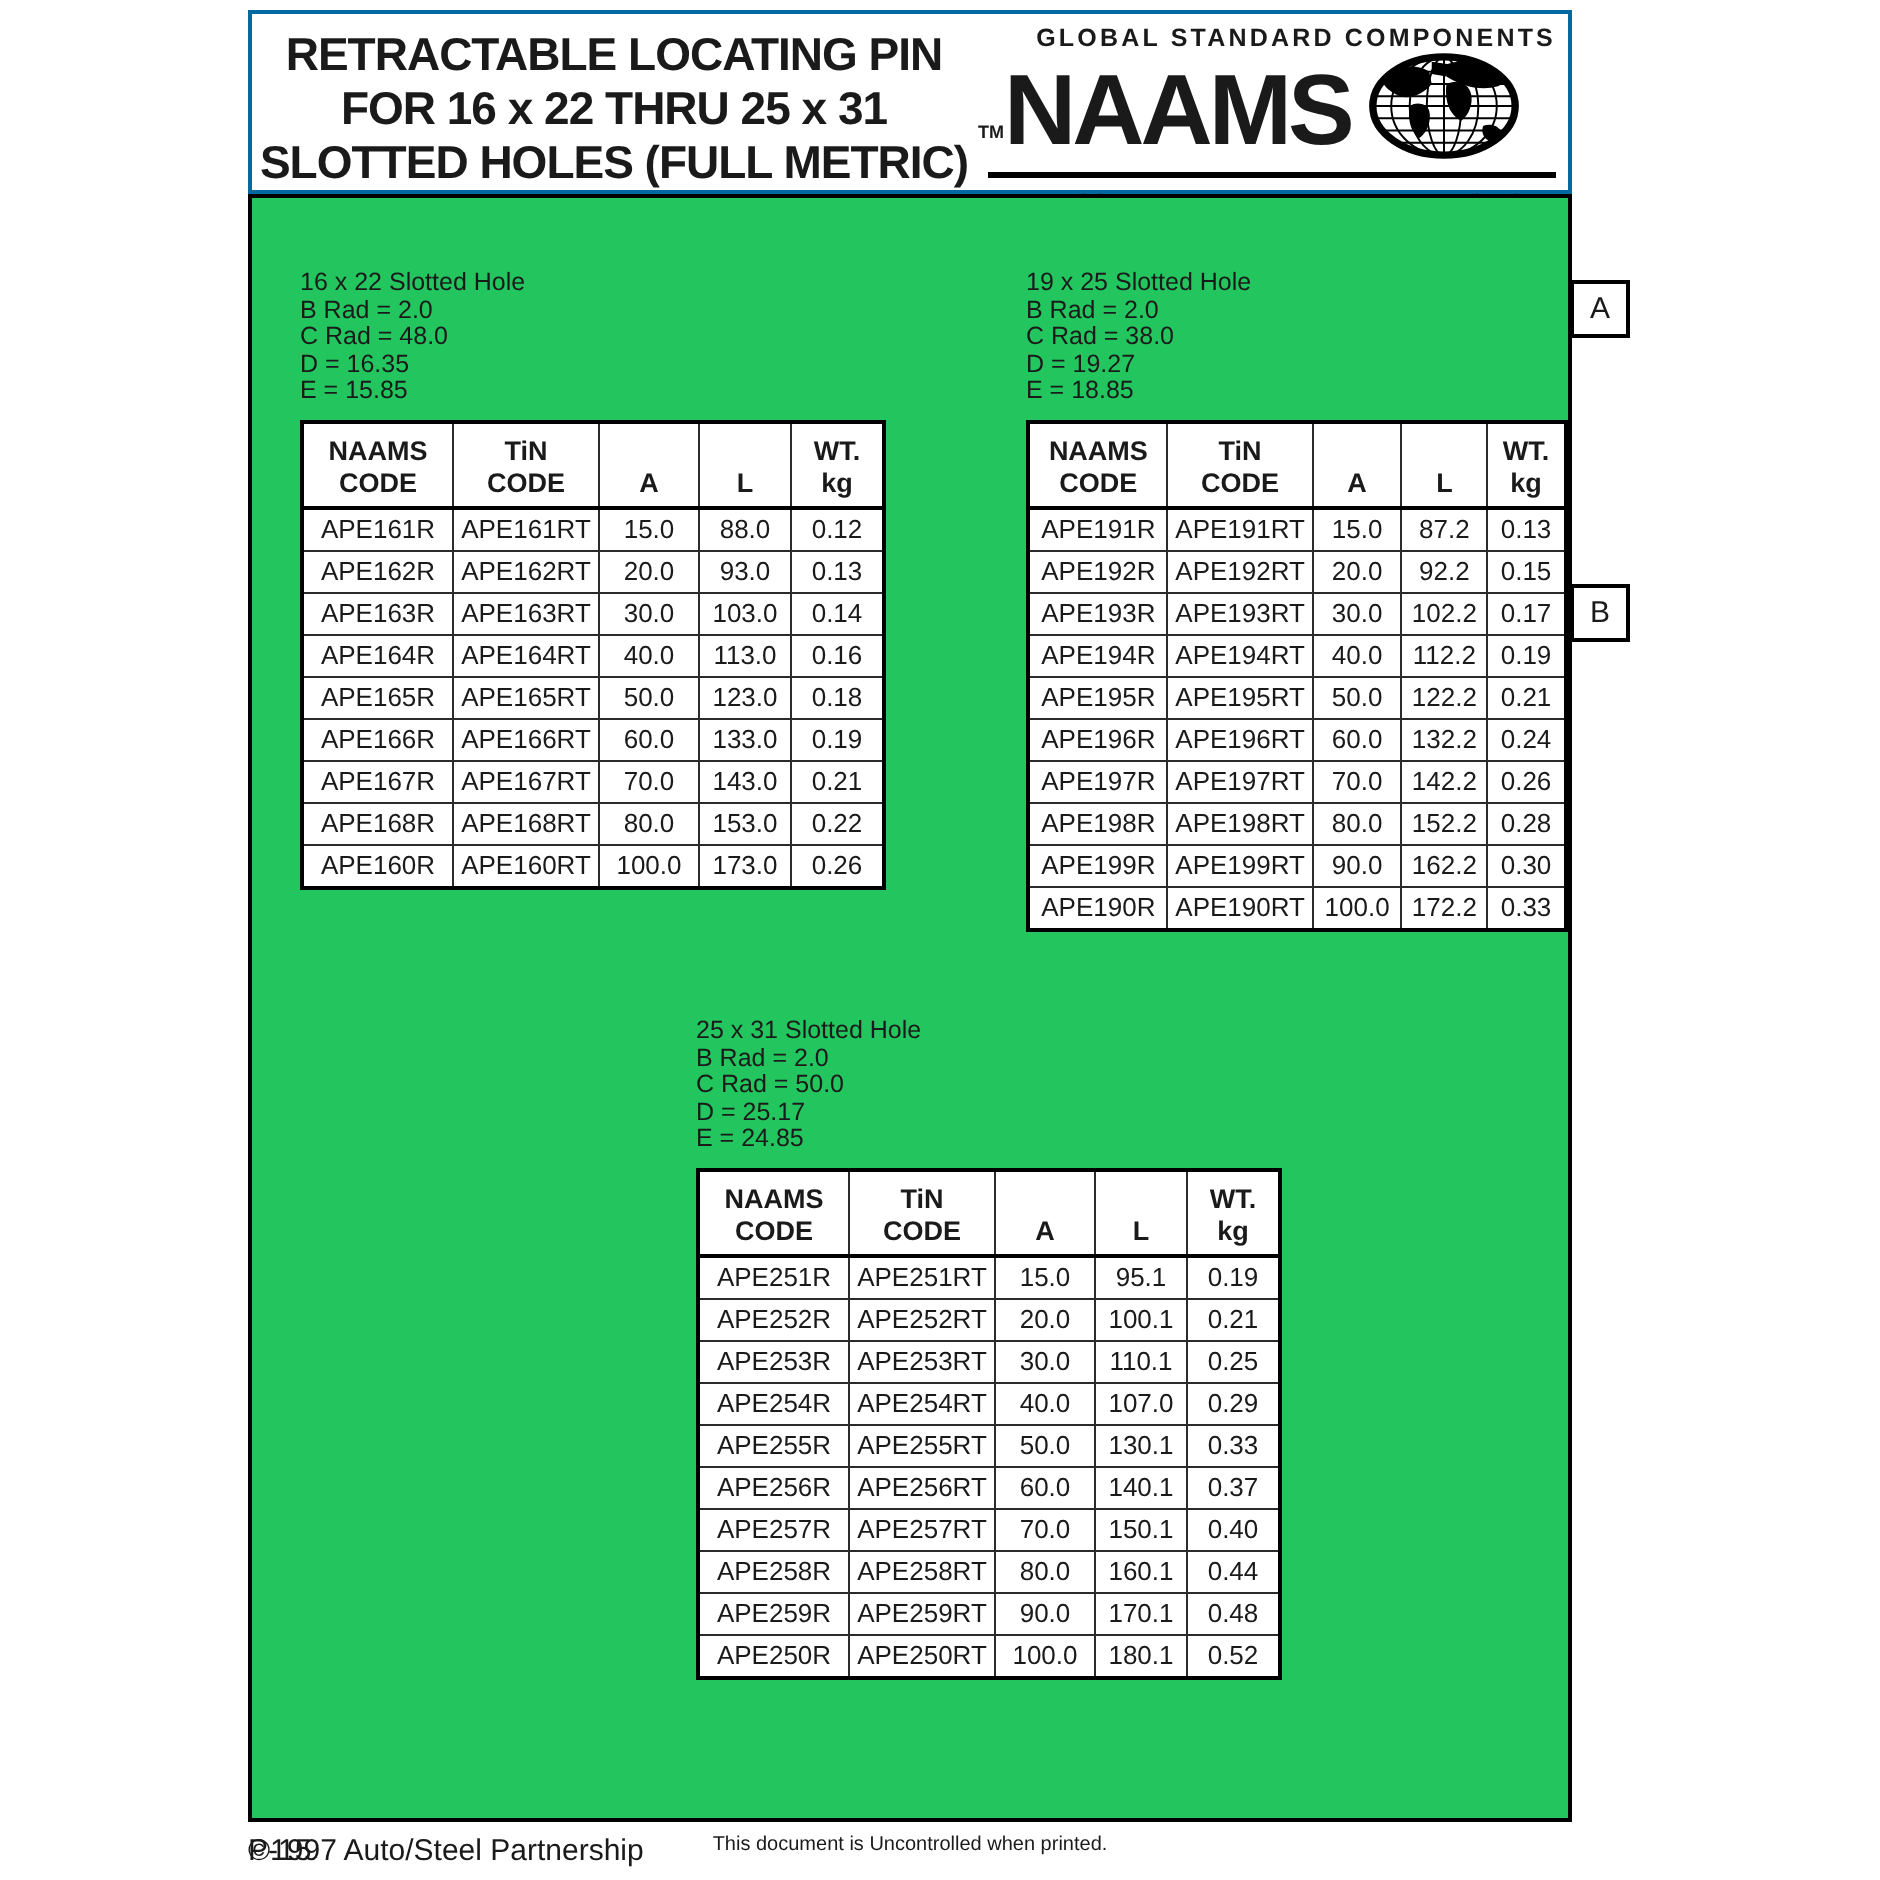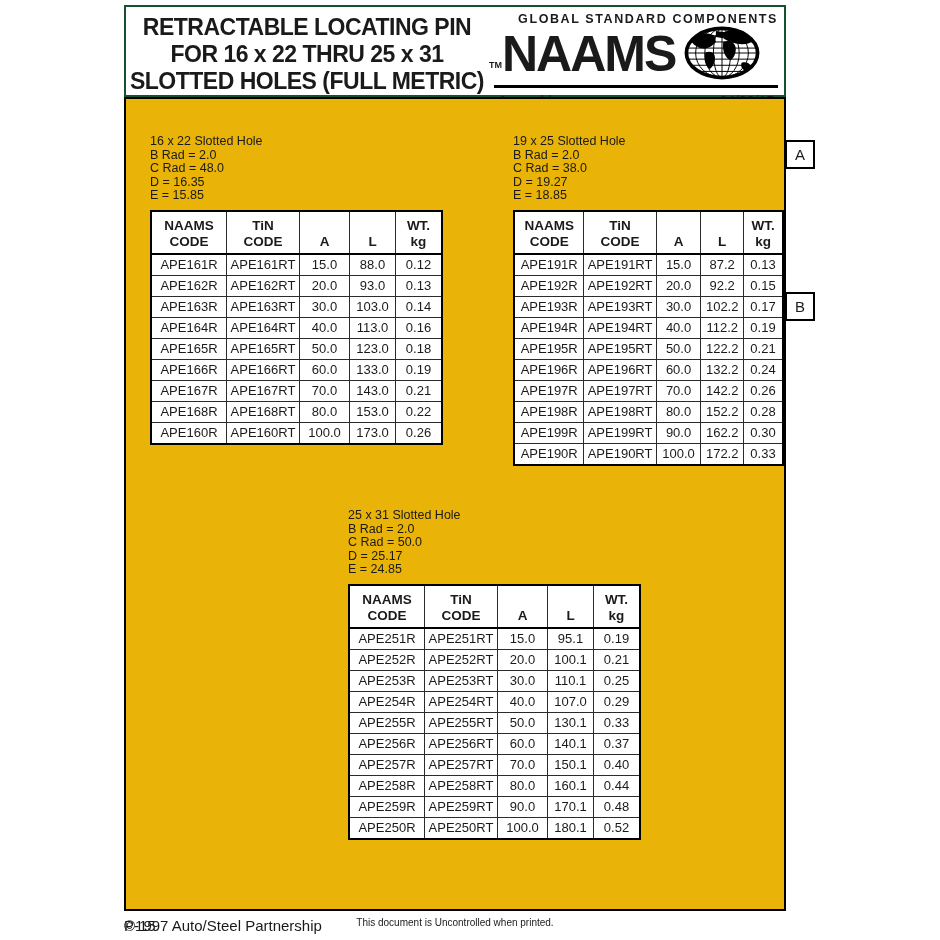--- a/index.html
+++ b/index.html
@@ -3,21 +3,21 @@
 <meta charset="utf-8">
 <style>
   html,body{margin:0;padding:0;}
   body{
     width:940px;height:940px;position:relative;background:#ffffff;
     font-family:"Liberation Sans","DejaVu Sans",sans-serif;color:#1a1a1a;
     overflow:hidden;
   }
   .header-box{
     position:absolute;left:124px;top:5px;width:658px;height:88px;
-    border:2px solid #14532d;background:#fff;display:flex;
+    border:2px solid #0369a1;background:#fff;display:flex;
   }
   .title-block{
     width:362px;padding-top:7px;text-align:center;
     font-weight:bold;font-size:23px;line-height:27px;letter-spacing:-0.5px;
   }
   .brand-block{flex:1;padding:5px 6px 0 0;position:relative;}
   .brand-tagline{
     font-weight:bold;font-size:12.5px;letter-spacing:1.6px;
     text-align:right;padding-left:8px;white-space:nowrap;
   }
@@ -28,21 +28,21 @@
     font-stretch:condensed;
   }
   .brand-globe{margin-left:4px;margin-top:2px;}
   .brand-rule{height:3px;background:#000;margin:1px 0 0 6px;}
   .brand-sub{
     display:flex;justify-content:space-between;align-items:center;
     font-size:14px;padding:5px 4px 0 10px;
   }
   .content-box{
     position:absolute;left:124px;top:97px;width:658px;height:810px;
-    border:2px solid #000;background:#eab308;
+    border:2px solid #000;background:#22c55e;
   }
   .table-group{position:absolute;}
   .tg-0{left:24px;top:36px;}
   .tg-1{left:387px;top:36px;}
   .tg-2{left:222px;top:410px;}
   .spec-info{font-size:12.5px;line-height:13.6px;margin-bottom:7px;}
   table.spec{border-collapse:collapse;border:2px solid #000;background:#fff;}
   table.spec th,table.spec td{border:1px solid #2b2b2b;text-align:center;padding:0 3px;}
   table.spec th{
     font-size:13.5px;font-weight:bold;line-height:1.18;height:38px;

